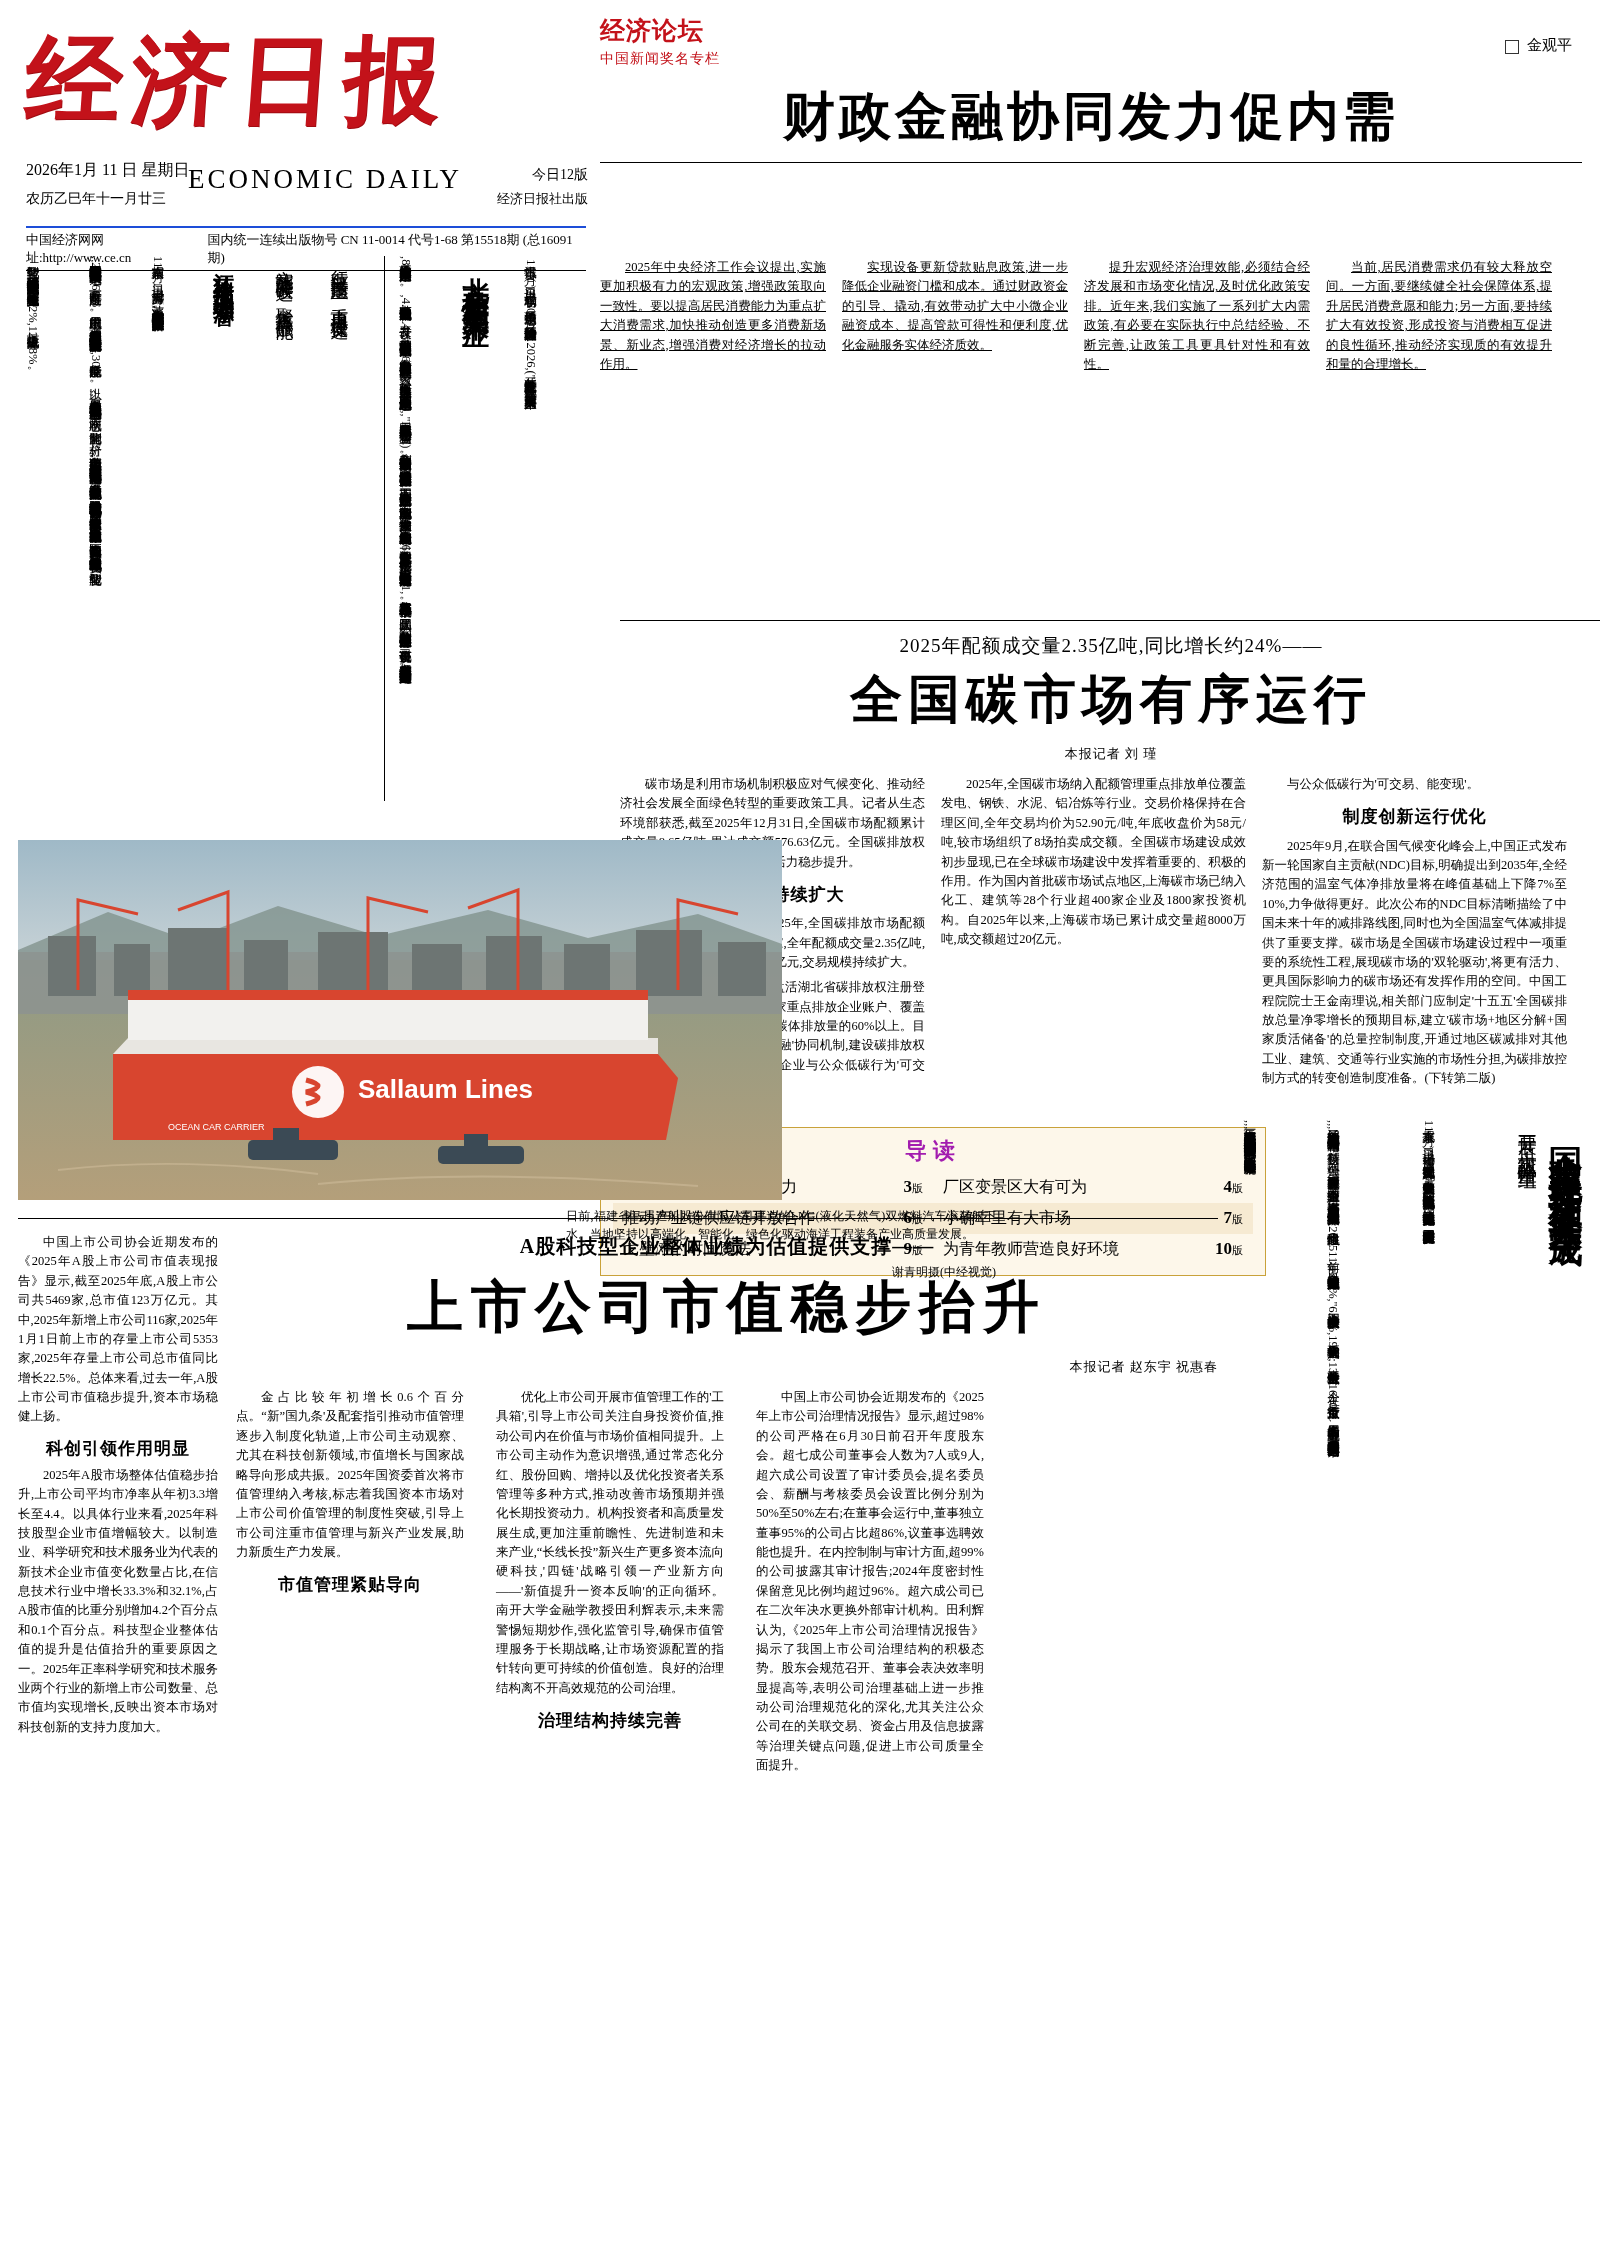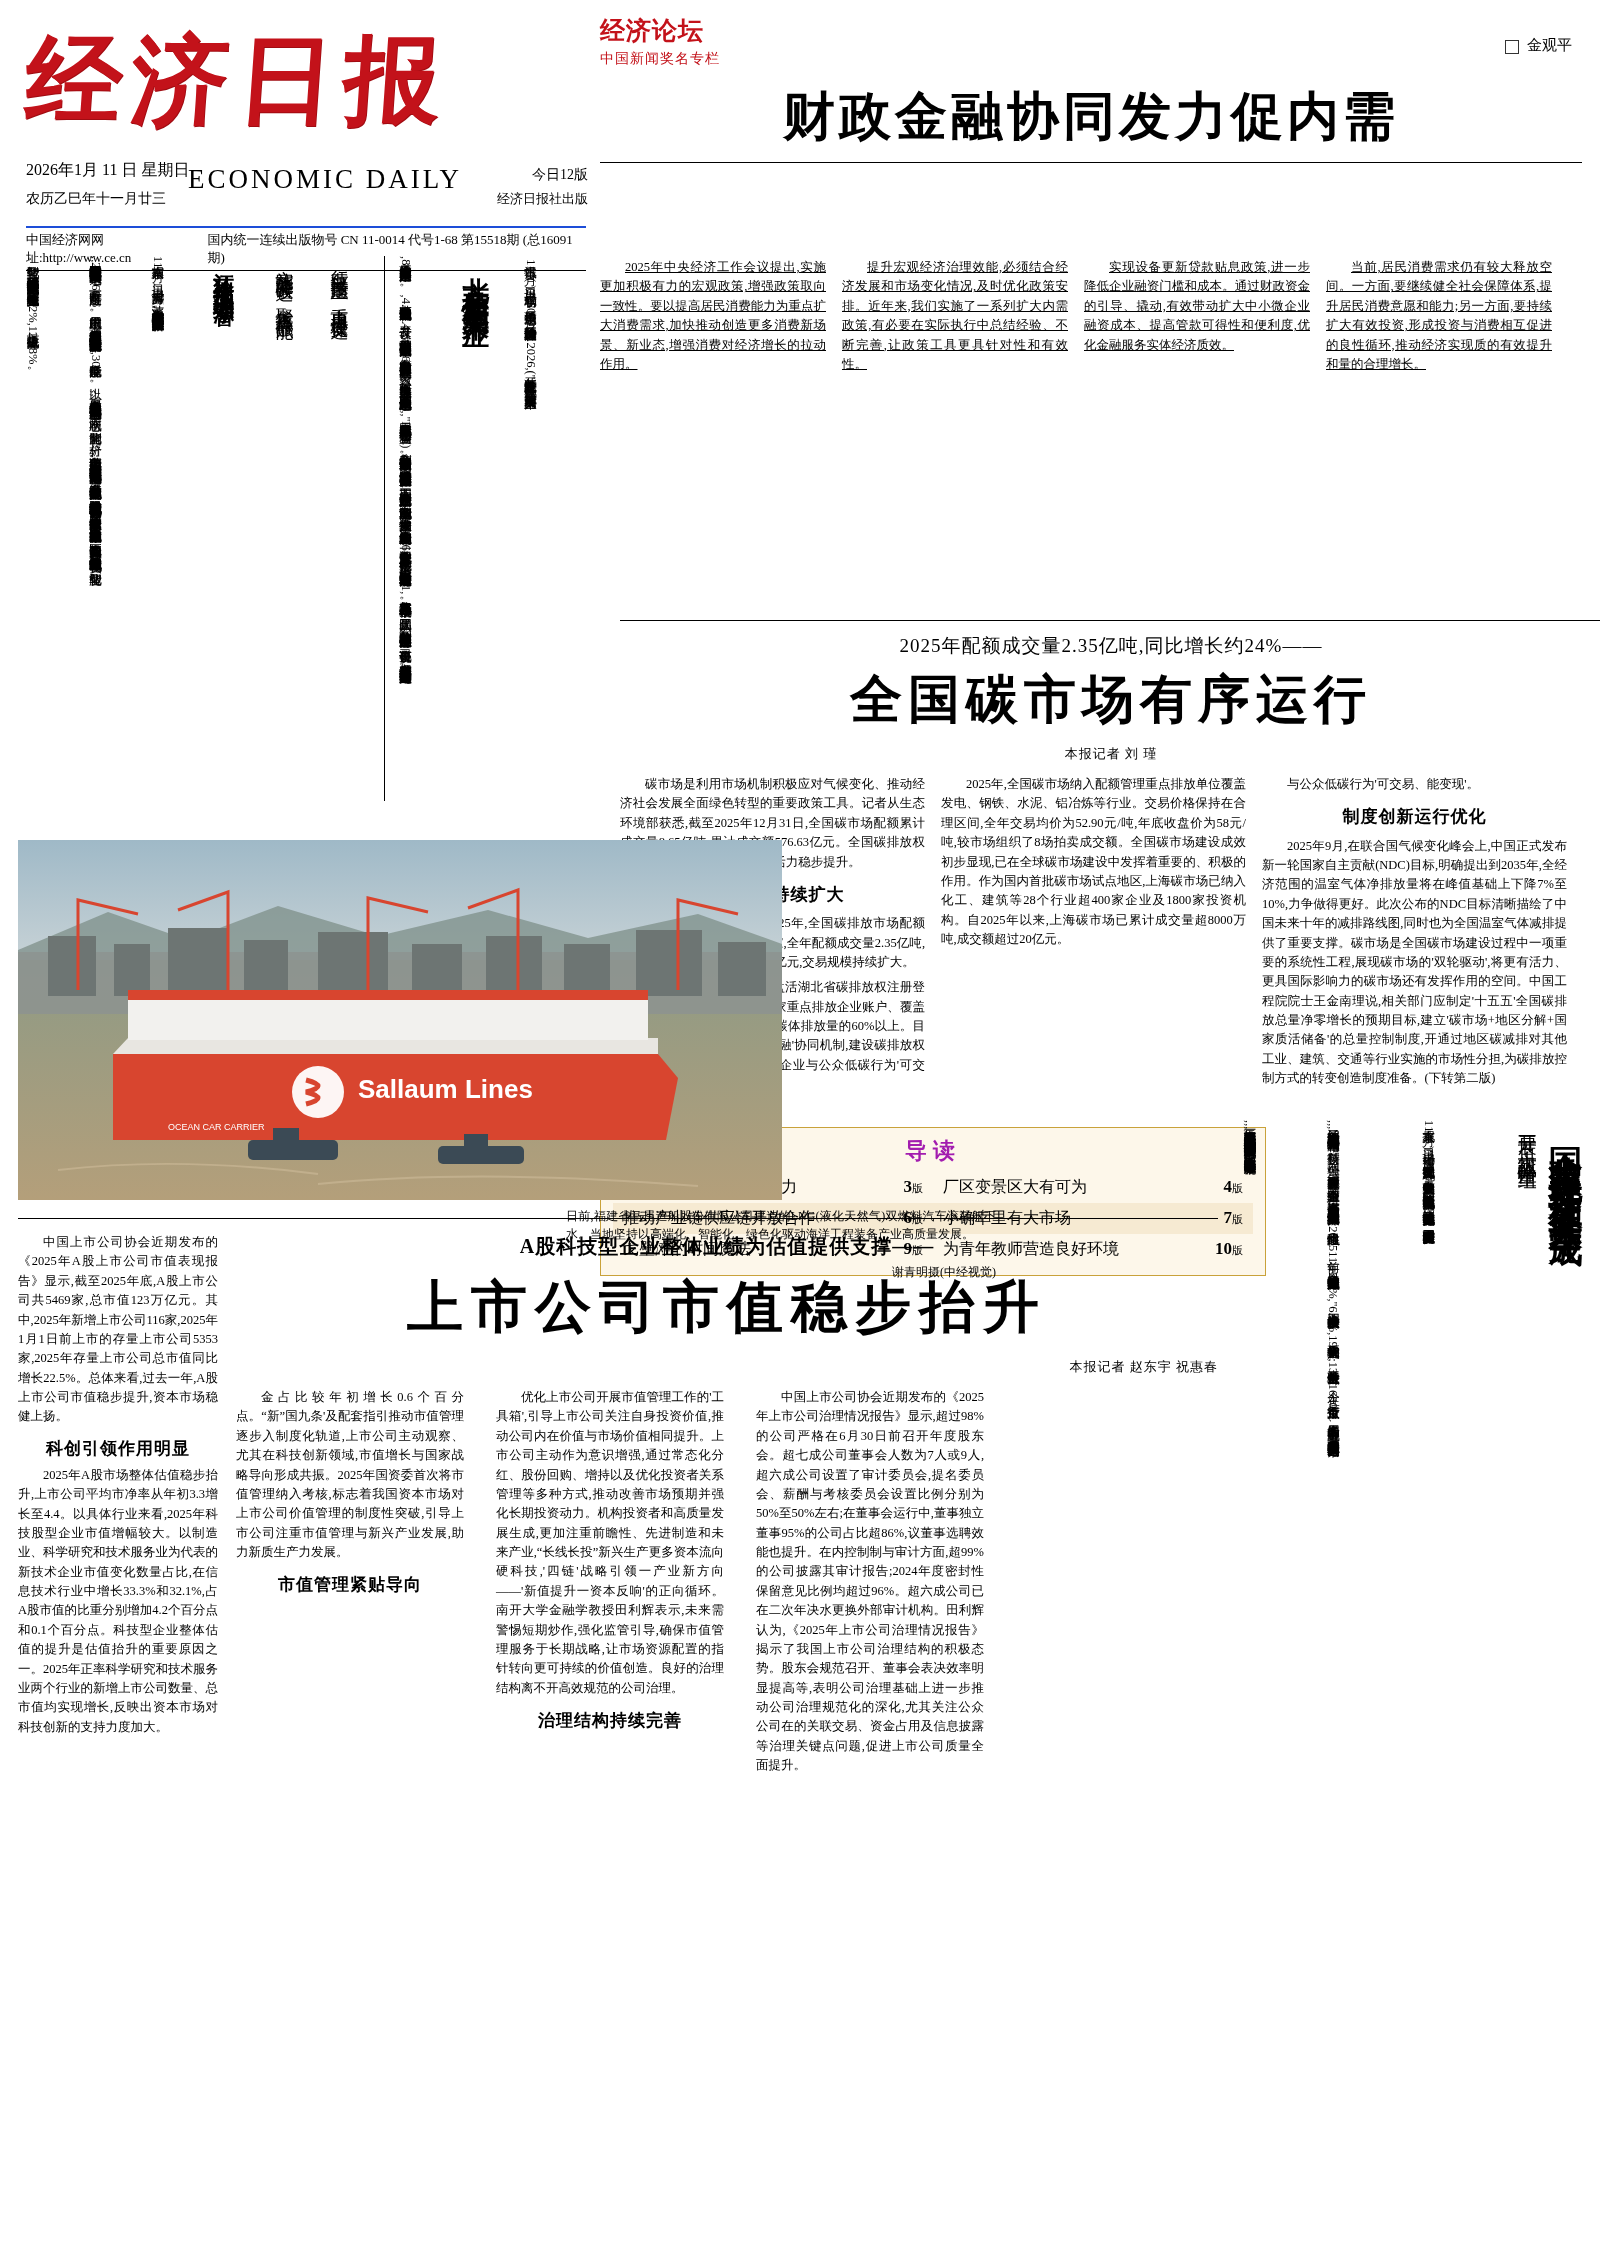--- a/index.html
+++ b/index.html
@@ -112,24 +112,24 @@
     </div>
     <div class="forum-head">财政金融协同发力促内需</div>
     <div class="forum-rule"></div>
   </div>
 
   <div class="forum-body">
     <div class="c col-body">
         <p>2025年中央经济工作会议提出,实施更加积极有力的宏观政策,增强政策取向一致性。要以提高居民消费能力为重点扩大消费需求,加快推动创造更多消费新场景、新业态,增强消费对经济增长的拉动作用。</p>
       </div>
     <div class="c col-body">
+        <p>实现设备更新贷款贴息政策,进一步降低企业融资门槛和成本。通过财政资金的引导、撬动,有效带动扩大中小微企业融资成本、提高管款可得性和便利度,优化金融服务实体经济质效。</p>
+      </div>
+    <div class="c col-body">
         <p>提升宏观经济治理效能,必须结合经济发展和市场变化情况,及时优化政策安排。近年来,我们实施了一系列扩大内需政策,有必要在实际执行中总结经验、不断完善,让政策工具更具针对性和有效性。</p>
-      </div>
-    <div class="c col-body">
-        <p>实现设备更新贷款贴息政策,进一步降低企业融资门槛和成本。通过财政资金的引导、撬动,有效带动扩大中小微企业融资成本、提高管款可得性和便利度,优化金融服务实体经济质效。</p>
       </div>
     <div class="c col-body">
         <p>当前,居民消费需求仍有较大释放空间。一方面,要继续健全社会保障体系,提升居民消费意愿和能力;另一方面,要持续扩大有效投资,形成投资与消费相互促进的良性循环,推动经济实现质的有效提升和量的合理增长。</p>
       </div>
   </div>
 
   <div class="leftblk">
     <div class="lb-inner">
       <div class="lb-col">
         <div class="lb-text">本报讯 1月10日讯(记者 杨学聪)22个重点项目签约超50亿元,十大标杆项目将陆续启动建设……2026年开年,北京经济技术开发区(也称'北京亦庄')提速起跑,全力发展未来产业。</div>

